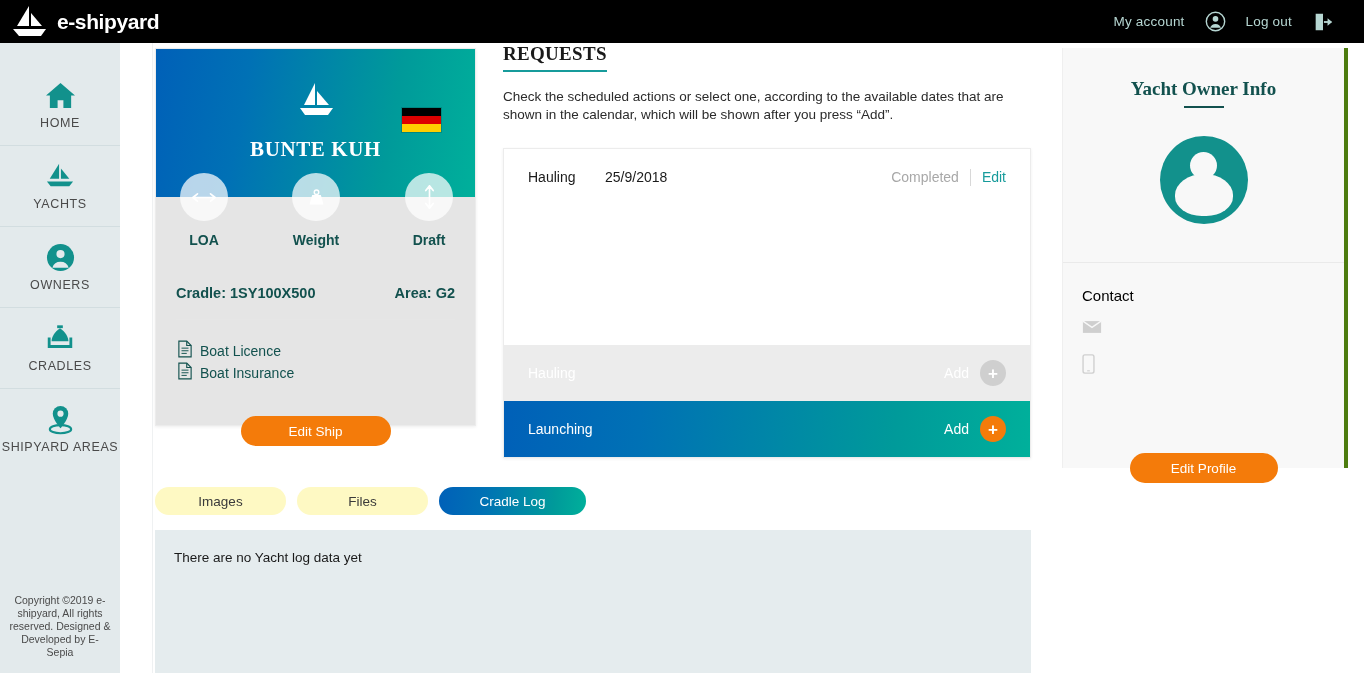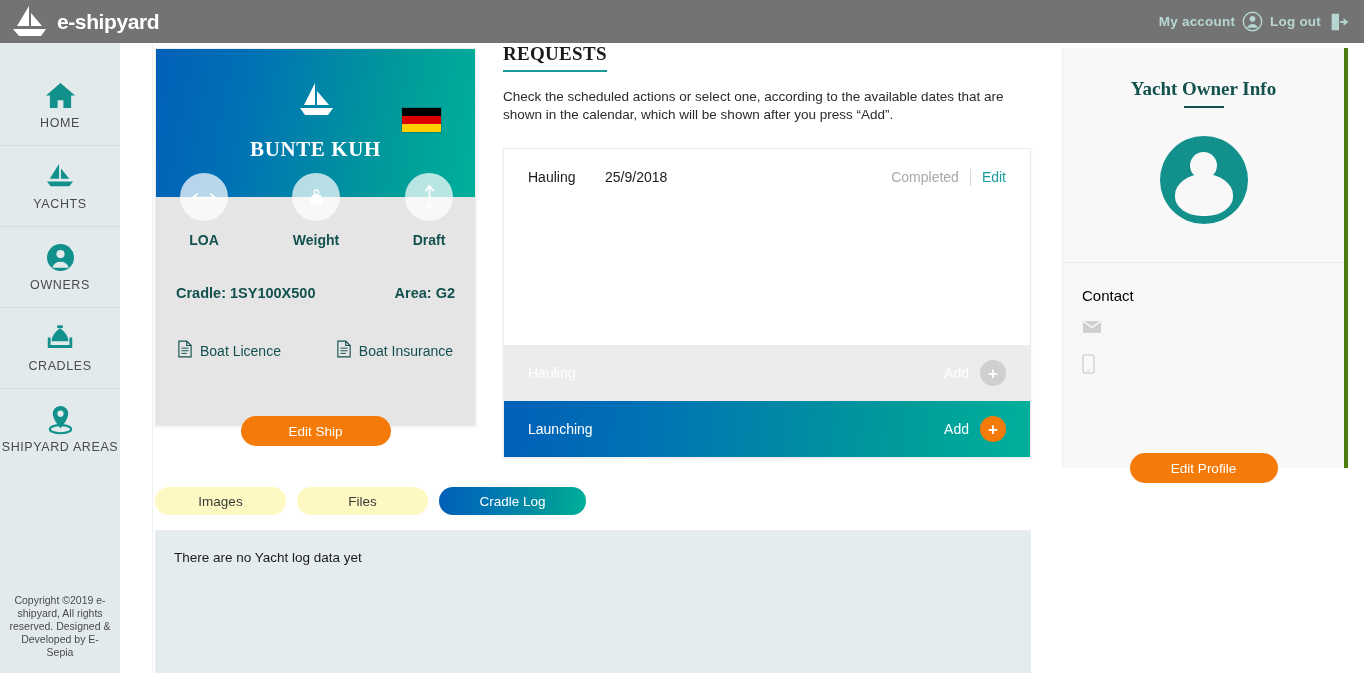--- a/index.html
+++ b/index.html
@@ -7,29 +7,29 @@
     width: 1364px; height: 673px;
     font-family: "Liberation Sans", sans-serif;
     background: #ffffff;
     overflow: hidden;
   }
   body { position: relative; }
 
   
   .topbar {
     position: absolute; left: 0; top: 0; width: 1364px; height: 43px;
-    background: #737373;
+    background: #000000;
     display: flex; align-items: center; justify-content: space-between;
   }
   .brand { display: flex; align-items: center; gap: 9px; padding-left: 10px; }
   .brand-logo { width: 38px; height: 34px; display: block; }
   .brand-name {
     color: #ffffff; font-size: 21px; font-weight: bold; letter-spacing: -0.4px;
   }
-  .topbar-right { display: flex; align-items: center; gap: 7px; padding-right: 14px; font-weight: bold; }
+  .topbar-right { display: flex; align-items: center; gap: 20px; padding-right: 30px; }
   .tb-link {
     color: #b6d6d2; font-size: 13.5px; letter-spacing: .2px; cursor: pointer;
   }
   .tb-icon { display: flex; align-items: center; }
 
   
   .sidebar {
     position: absolute; left: 0; top: 43px; width: 120px; height: 630px;
     background: #e3eaec;
     display: flex; flex-direction: column; align-items: center;
@@ -97,21 +97,21 @@
     margin-top: 11px; font-size: 14px; font-weight: bold; color: #12514e;
   }
 
   .card-meta {
     display: flex; justify-content: space-between; align-items: baseline;
     padding: 12px 20px 0 20px;
   }
   .meta-text { font-size: 14.5px; font-weight: bold; color: #12514e; }
   .meta-rule { margin: 18px 20px 0; height: 1px; background: #e6e6e6; }
   .docs {
-    display: flex; justify-content: space-between; padding: 20px 22px 0 22px;
+    display: flex; justify-content: space-between; padding: 20px 22px 0 22px; flex-direction: column;
   }
   .doc { display: flex; align-items: center; gap: 8px; cursor: pointer; }
   .doc-label { font-size: 14px; color: #12514e; }
   .edit-ship {
     position: absolute; left: 50%; transform: translateX(-50%); bottom: -21px;
     width: 150px; height: 30px; border-radius: 16px; border: none;
     background: #f47b0a; color: #fff; font-size: 13.5px; cursor: pointer;
     font-family: "Liberation Sans", sans-serif;
   }
 

